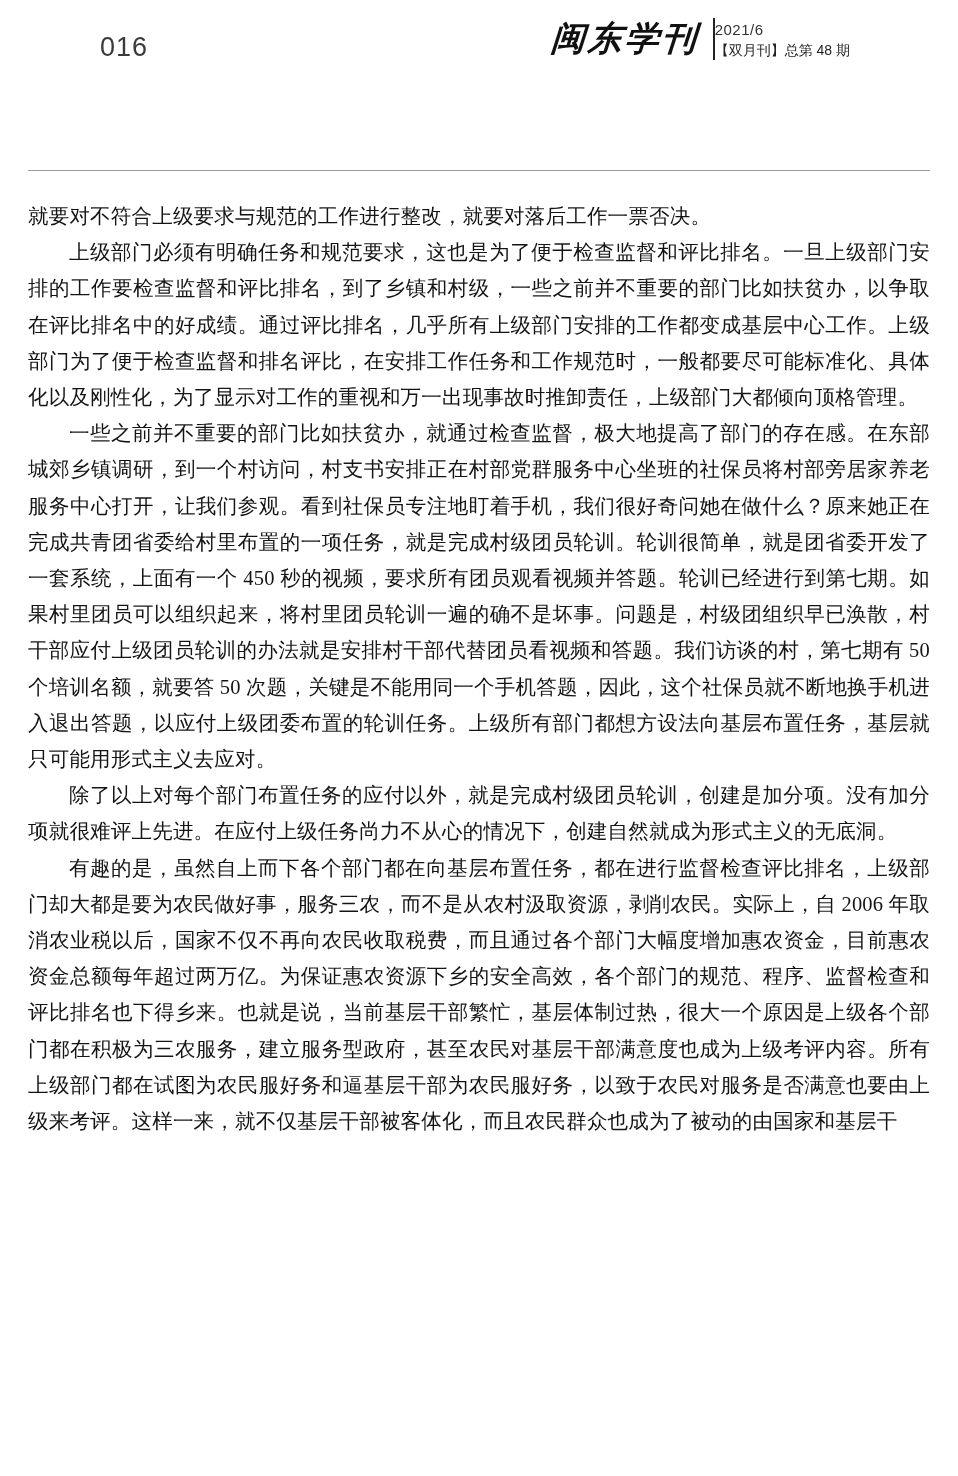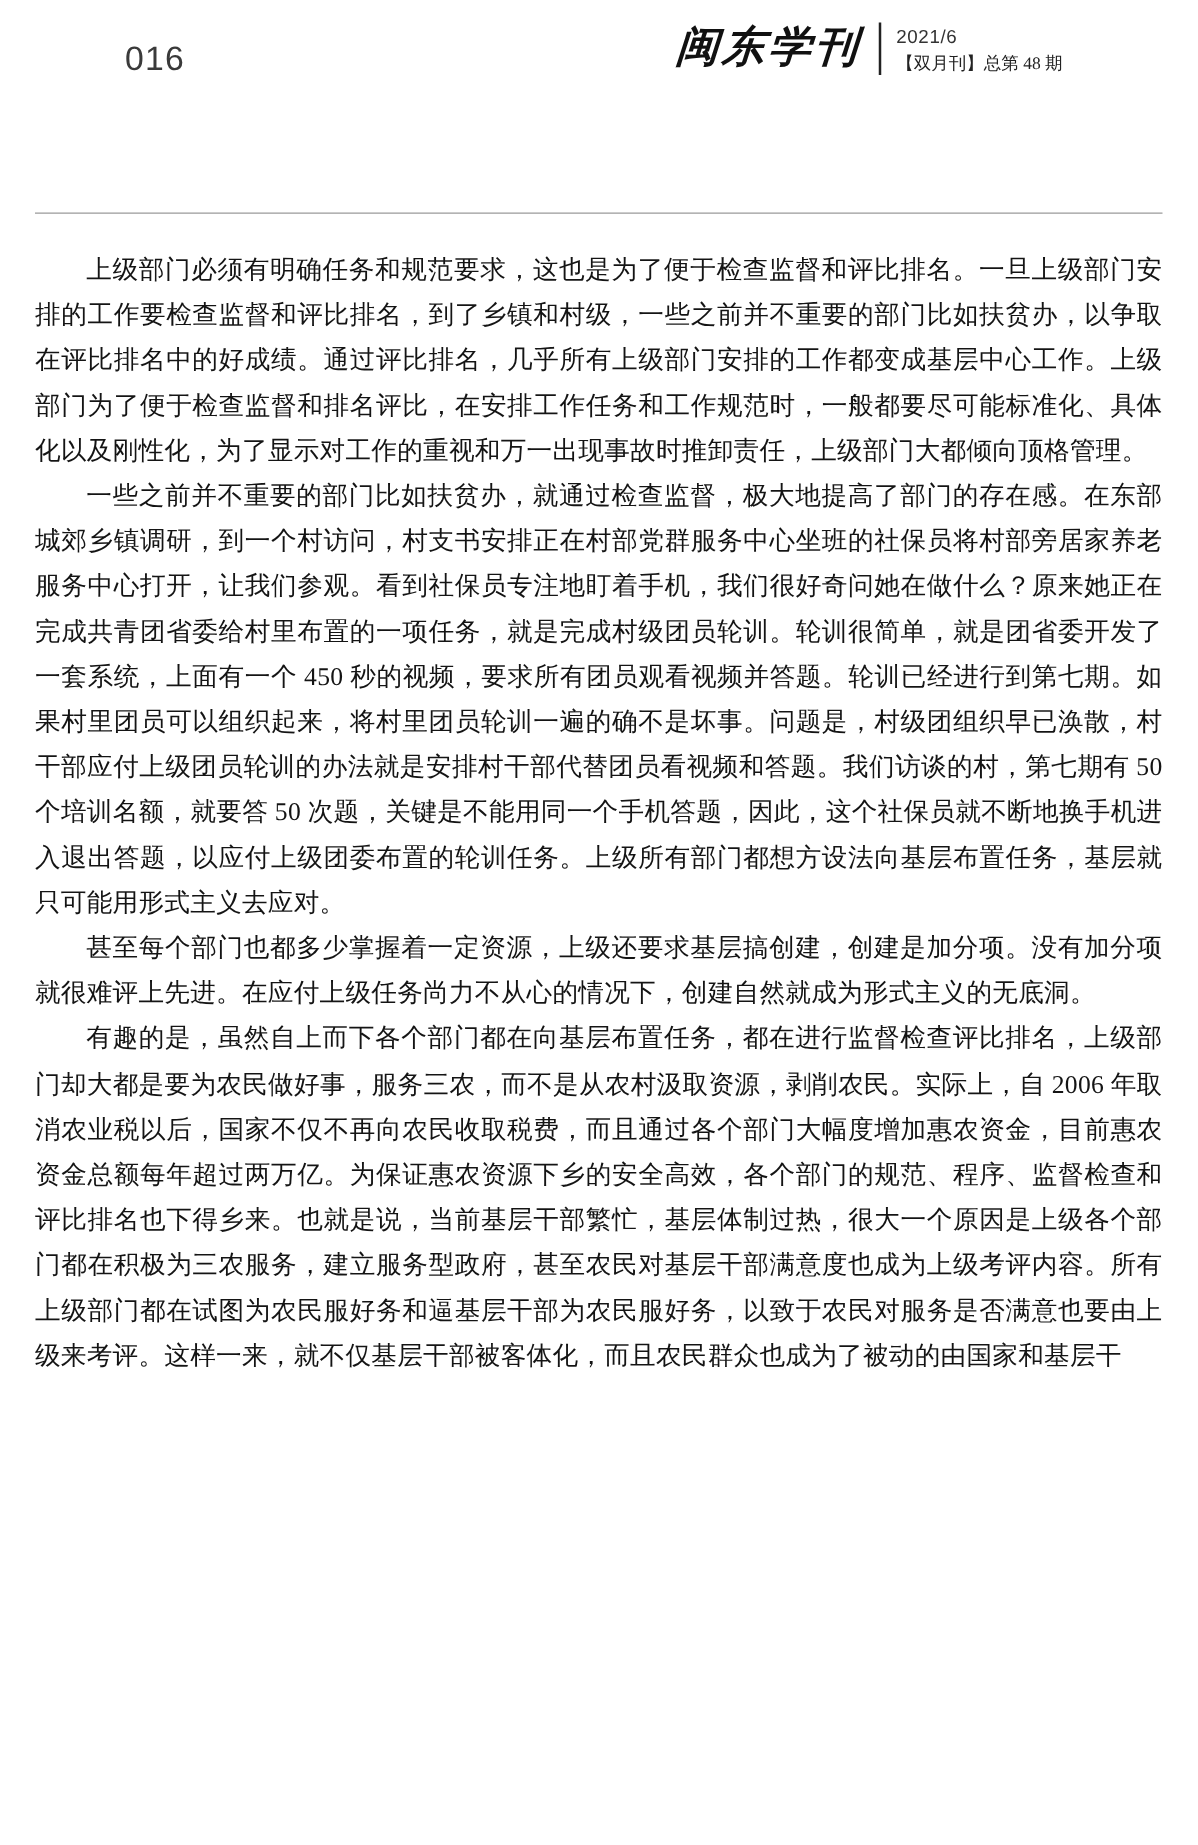--- a/index.html
+++ b/index.html
@@ -57,37 +57,37 @@
     letter-spacing: 3px;
     color: #111;
     font-style: italic;
     line-height: 1.2;
     padding-right: 14px;
     transform: skewX(-4deg);
   }
 
   .masthead-right {
     border-left: 2px solid #222;
-    padding-left: 12px;
+    padding-left: 0;
     padding-top: 3px;
     display: flex;
     flex-direction: column;
     justify-content: flex-start;
   }
 
   .issue-year {
     font-family: "Liberation Sans", sans-serif;
     font-size: 15px;
     color: #333;
     letter-spacing: 0.5px;
     margin-bottom: 4px;
   }
 
   .issue-meta {
-    font-family: Liberation Serif, serif;
+    font-family: Liberation Sans, sans-serif;
     font-size: 14px;
     color: #222;
     white-space: nowrap;
   }
 
   
   .rule {
     position: absolute;
     top: 170px;
     left: 28px;
@@ -132,19 +132,20 @@
       <div class="masthead-right">
         <div class="issue-year">2021/6</div>
         <div class="issue-meta">【双月刊】总第 48 期</div>
       </div>
     </div>
   </div>
 
   <div class="rule"></div>
 
   <div class="body-text">
+    <p class="no-indent">就要对不符合上级要求与规范的工作进行整改，就要对落后工作一票否决。</p>
     <p>上级部门必须有明确任务和规范要求，这也是为了便于检查监督和评比排名。一旦上级部门安排的工作要检查监督和评比排名，到了乡镇和村级，一些之前并不重要的部门比如扶贫办，以争取在评比排名中的好成绩。通过评比排名，几乎所有上级部门安排的工作都变成基层中心工作。上级部门为了便于检查监督和排名评比，在安排工作任务和工作规范时，一般都要尽可能标准化、具体化以及刚性化，为了显示对工作的重视和万一出现事故时推卸责任，上级部门大都倾向顶格管理。</p>
     <p>一些之前并不重要的部门比如扶贫办，就通过检查监督，极大地提高了部门的存在感。在东部城郊乡镇调研，到一个村访问，村支书安排正在村部党群服务中心坐班的社保员将村部旁居家养老服务中心打开，让我们参观。看到社保员专注地盯着手机，我们很好奇问她在做什么？原来她正在完成共青团省委给村里布置的一项任务，就是完成村级团员轮训。轮训很简单，就是团省委开发了一套系统，上面有一个 450 秒的视频，要求所有团员观看视频并答题。轮训已经进行到第七期。如果村里团员可以组织起来，将村里团员轮训一遍的确不是坏事。问题是，村级团组织早已涣散，村干部应付上级团员轮训的办法就是安排村干部代替团员看视频和答题。我们访谈的村，第七期有 50 个培训名额，就要答 50 次题，关键是不能用同一个手机答题，因此，这个社保员就不断地换手机进入退出答题，以应付上级团委布置的轮训任务。上级所有部门都想方设法向基层布置任务，基层就只可能用形式主义去应对。</p>
-    <p>甚至每个部门也都多少掌握着一定资源，上级还要求基层搞创建，创建是加分项。没有加分项就很难评上先进。在应付上级任务尚力不从心的情况下，创建自然就成为形式主义的无底洞。</p>
+    <p>除了以上对每个部门布置任务的应付以外，就是完成村级团员轮训，创建是加分项。没有加分项就很难评上先进。在应付上级任务尚力不从心的情况下，创建自然就成为形式主义的无底洞。</p>
     <p>有趣的是，虽然自上而下各个部门都在向基层布置任务，都在进行监督检查评比排名，上级部门却大都是要为农民做好事，服务三农，而不是从农村汲取资源，剥削农民。实际上，自 2006 年取消农业税以后，国家不仅不再向农民收取税费，而且通过各个部门大幅度增加惠农资金，目前惠农资金总额每年超过两万亿。为保证惠农资源下乡的安全高效，各个部门的规范、程序、监督检查和评比排名也下得乡来。也就是说，当前基层干部繁忙，基层体制过热，很大一个原因是上级各个部门都在积极为三农服务，建立服务型政府，甚至农民对基层干部满意度也成为上级考评内容。所有上级部门都在试图为农民服好务和逼基层干部为农民服好务，以致于农民对服务是否满意也要由上级来考评。这样一来，就不仅基层干部被客体化，而且农民群众也成为了被动的由国家和基层干</p>
   </div>
 
 </div>
 
 </body></html>

